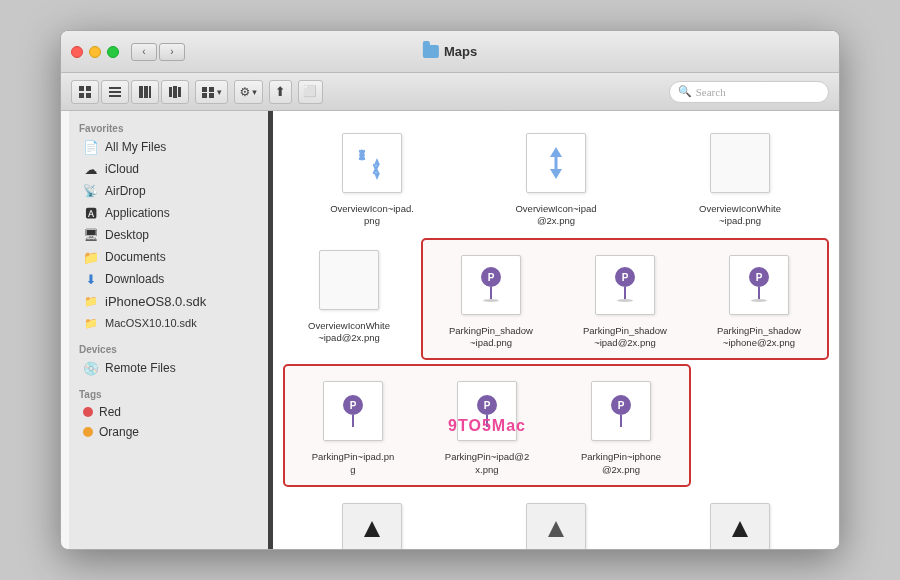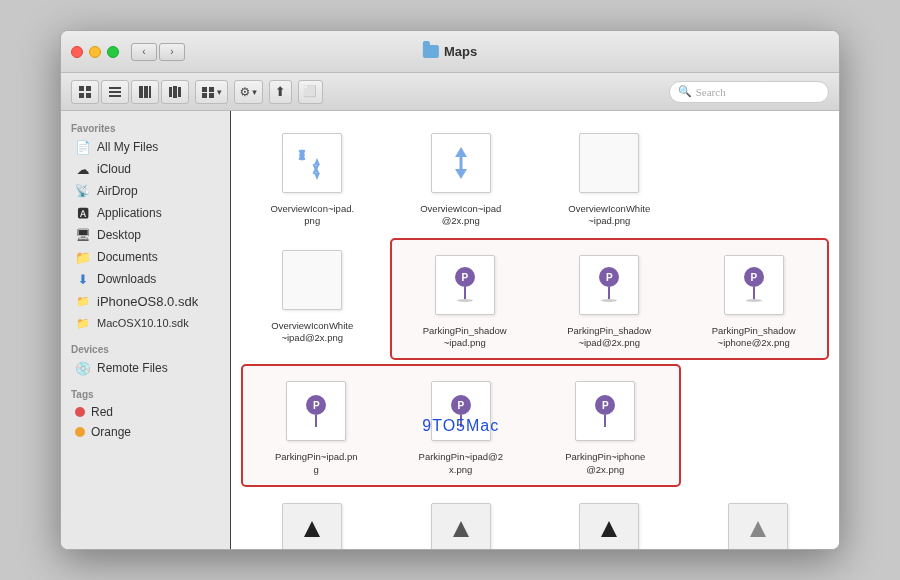--- a/index.html
+++ b/index.html
@@ -168,26 +168,27 @@
 
     
     .content {
       display: flex;
       flex: 1;
       overflow: hidden;
     }
 
     
     .sidebar {
-      width: 170px;
+      width: 204px;
       background: #e8e8e8;
-      border-right: 1px solid #404040;
+      border-right: 5px solid #404040;
       padding: 8px 0;
       flex-shrink: 0;
       overflow-y: auto;
+      margin-left: 8px;
     }
 
     .sidebar-section-header {
       font-size: 10px;
       font-weight: 700;
       color: #888;
       padding: 4px 10px 2px;
       text-transform: none;
       letter-spacing: 0;
     }
@@ -312,21 +313,21 @@
 
     
     .rows-container {
       display: flex;
       flex-direction: column;
       gap: 4px;
     }
 
     .row-1, .row-2, .row-3 {
       display: grid;
-      grid-template-columns: repeat(4, 1fr);
+      grid-template-columns: repeat(3, 1fr);
       gap: 6px;
     }
   </style>
 </head>
 <body>
 
 <div class="window">
 
   <div class="titlebar">
     <div class="traffic-lights">
@@ -556,21 +557,21 @@
               </div>
               <div class="file-name">ParkingPin_shadow<br>~iphone@2x.png</div>
             </div>
           </div>
         </div>
 
         <div style="display:grid;grid-template-columns:repeat(4,1fr);gap:6px;">
 
           <div style="grid-column:1/4;border:2px solid #cc3333;border-radius:5px;padding:3px;display:grid;grid-template-columns:repeat(3,1fr);gap:4px;background:rgba(200,40,40,0.03);position:relative;">
 
-            <div style="position:absolute;top:50%;left:50%;transform:translate(-50%,-50%);font-size:16px;font-weight:400;color:#1d4ed8;letter-spacing:1px;z-index:5;white-space:nowrap;pointer-events:none;">9TO5Mac</div>
+            <div style="position:absolute;top:50%;left:50%;transform:translate(-50%,-50%);font-size:16px;font-weight:700;color:#ec4899;letter-spacing:1px;z-index:5;white-space:nowrap;pointer-events:none;">9TO5Mac</div>
 
             <div class="file-item">
               <div class="file-thumb">
                 <div class="png-thumb">
                   <div class="parking-pin">
                     <div class="pin-circle">P</div>
                     <div class="pin-stem"></div>
                   </div>
                 </div>
               </div>

